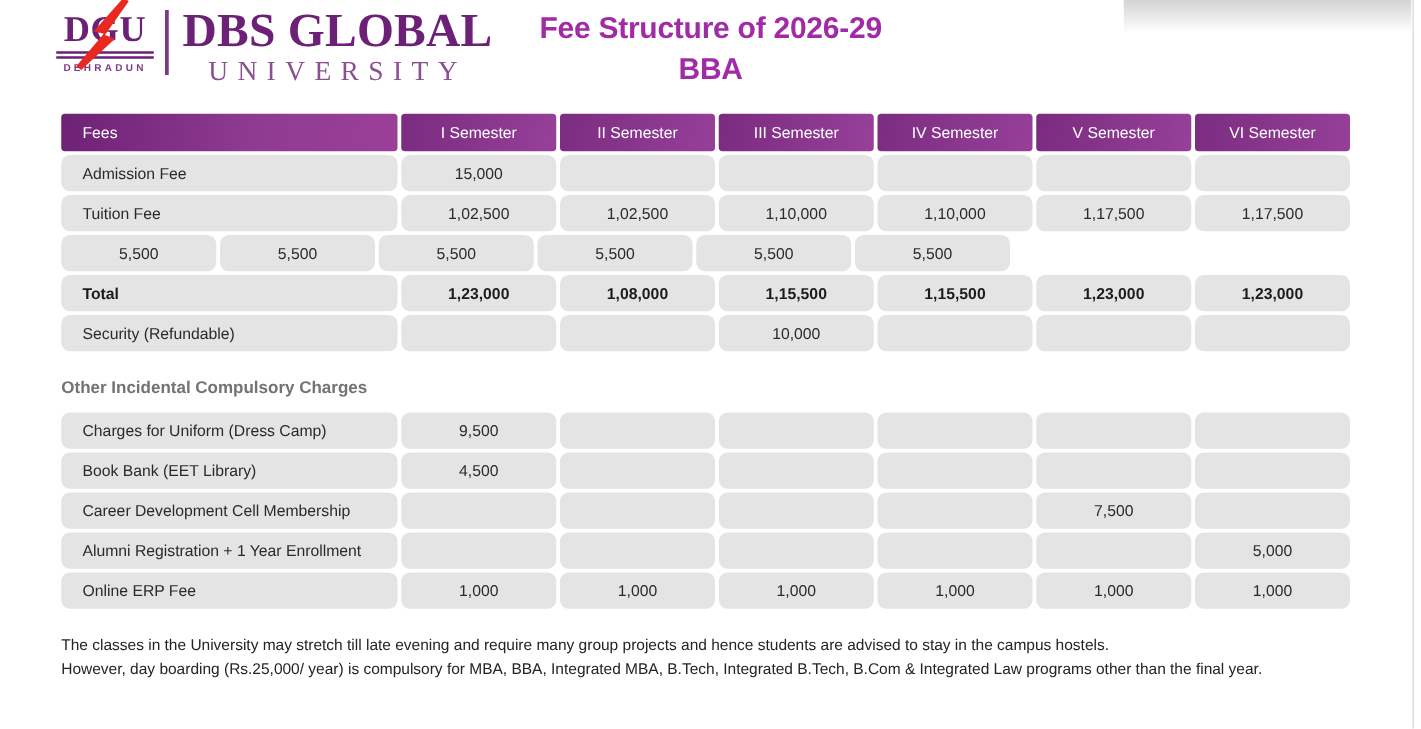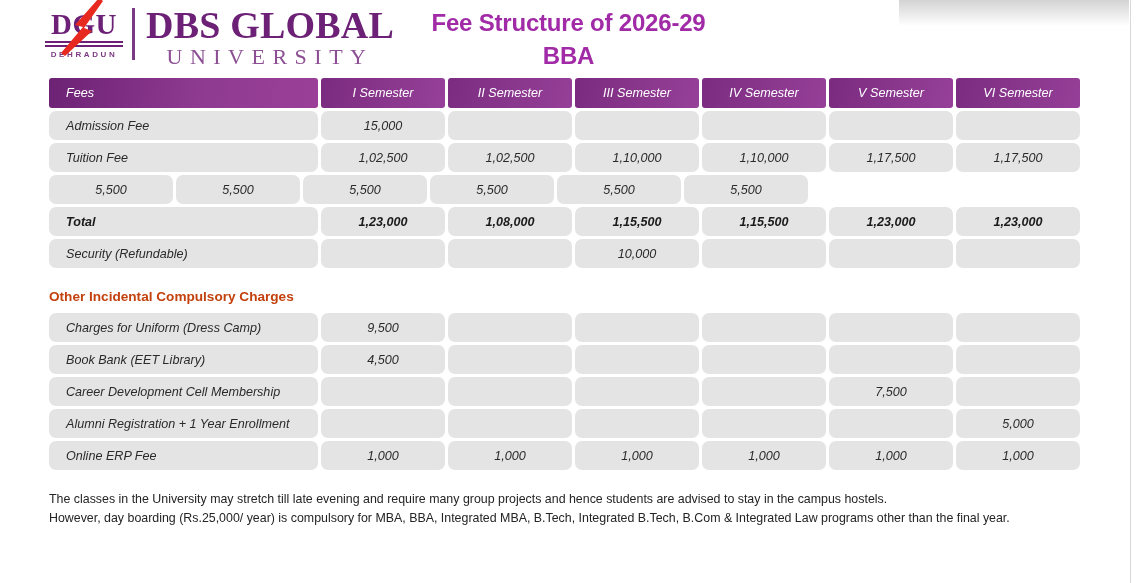--- a/index.html
+++ b/index.html
@@ -106,21 +106,21 @@
     text-align: center;
     color: #a12ba7;
     font-size: 24px;
     font-weight: bold;
     line-height: 1.38;
     letter-spacing: -0.2px;
   }
   .doc-title .t2 { display: block; }
 
   
-  .table-block { margin: 0 0 0 49px; width: 1020px; font-style: italic; }
+  .table-block { margin: 13px 0 0 49px; width: 1020px; }
 
   .trow { display: flex; gap: 3px; margin-bottom: 3px; }
 
   .cell {
     background: #e4e4e4;
     border-radius: 7px;
     height: 29px;
     display: flex;
     align-items: center;
     font-size: 12.6px;
@@ -148,21 +148,21 @@
   .trow.head .cell.num.alt {
     background: linear-gradient(100deg, #7b2d81 0%, #963f98 100%);
   }
 
   .trow.total .cell { font-weight: bold; color: #1b1b1b; }
 
   .section-heading {
     margin: 21px 0 9px 49px;
     font-size: 13.6px;
     font-weight: bold;
-    color: #c2410c;
+    color: #737373;
   }
 
   .footer {
     margin: 20px 0 0 49px;
     font-size: 12.4px;
     color: #242424;
     line-height: 1.55;
   }
   .footer div { white-space: nowrap; }
 </style>

